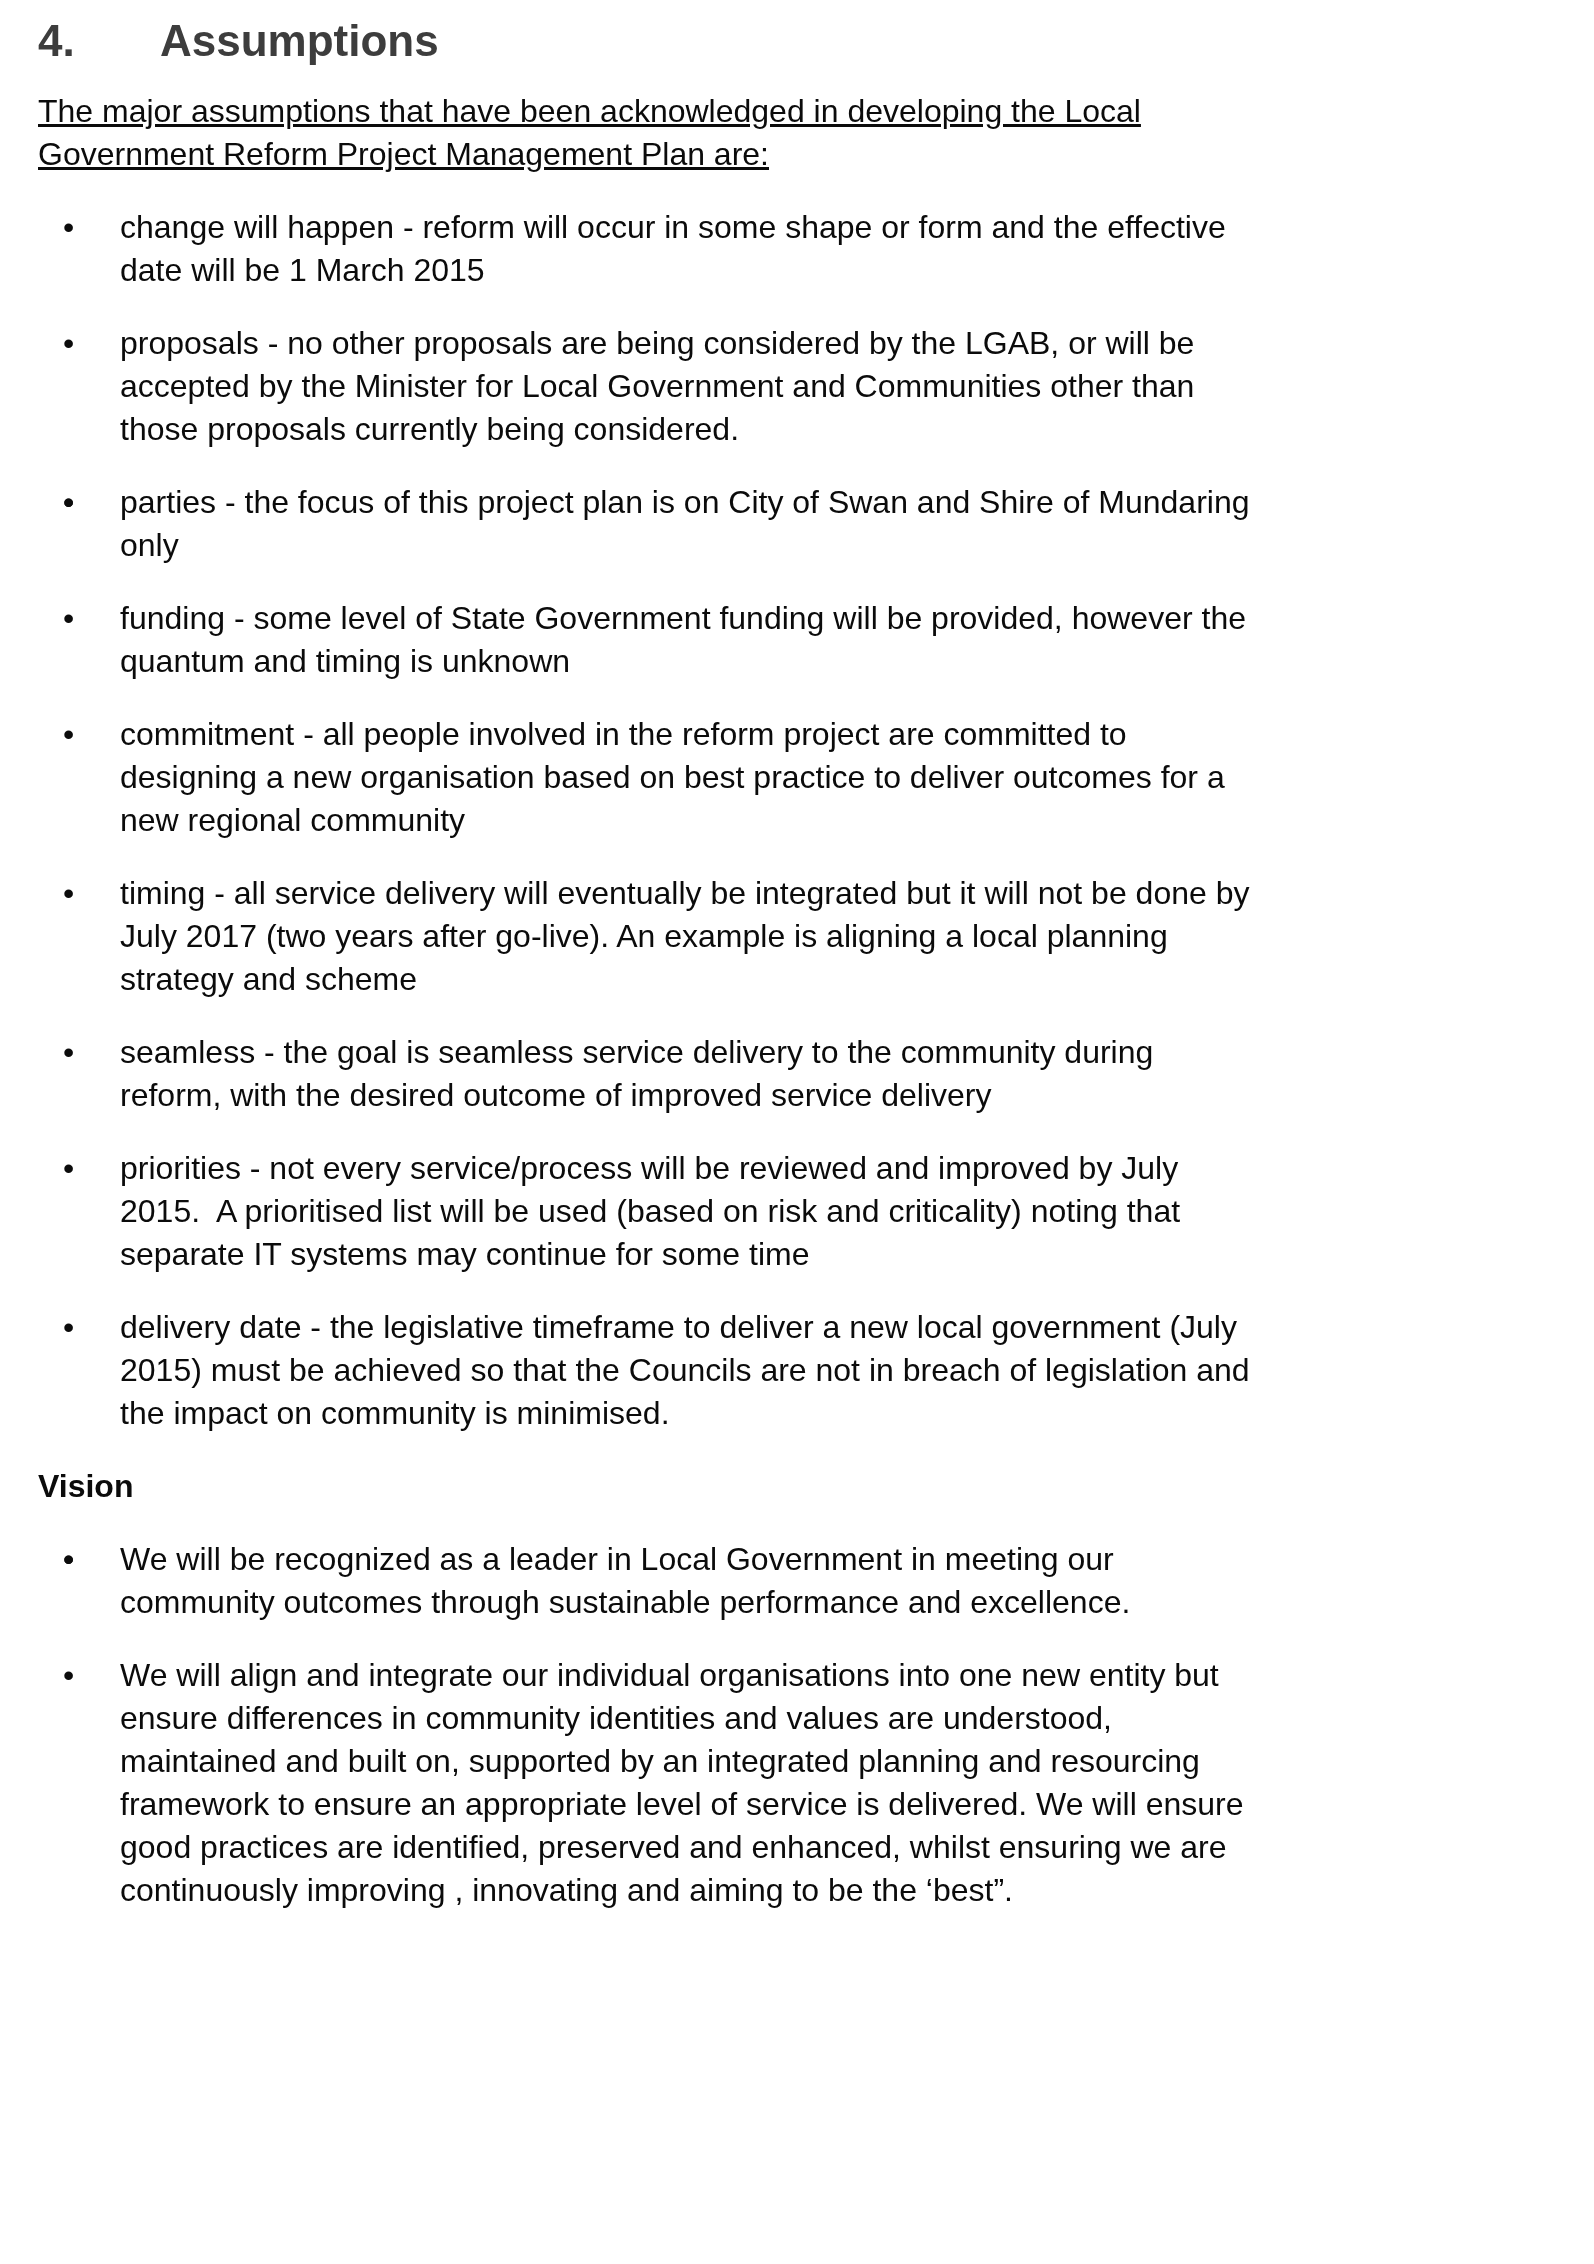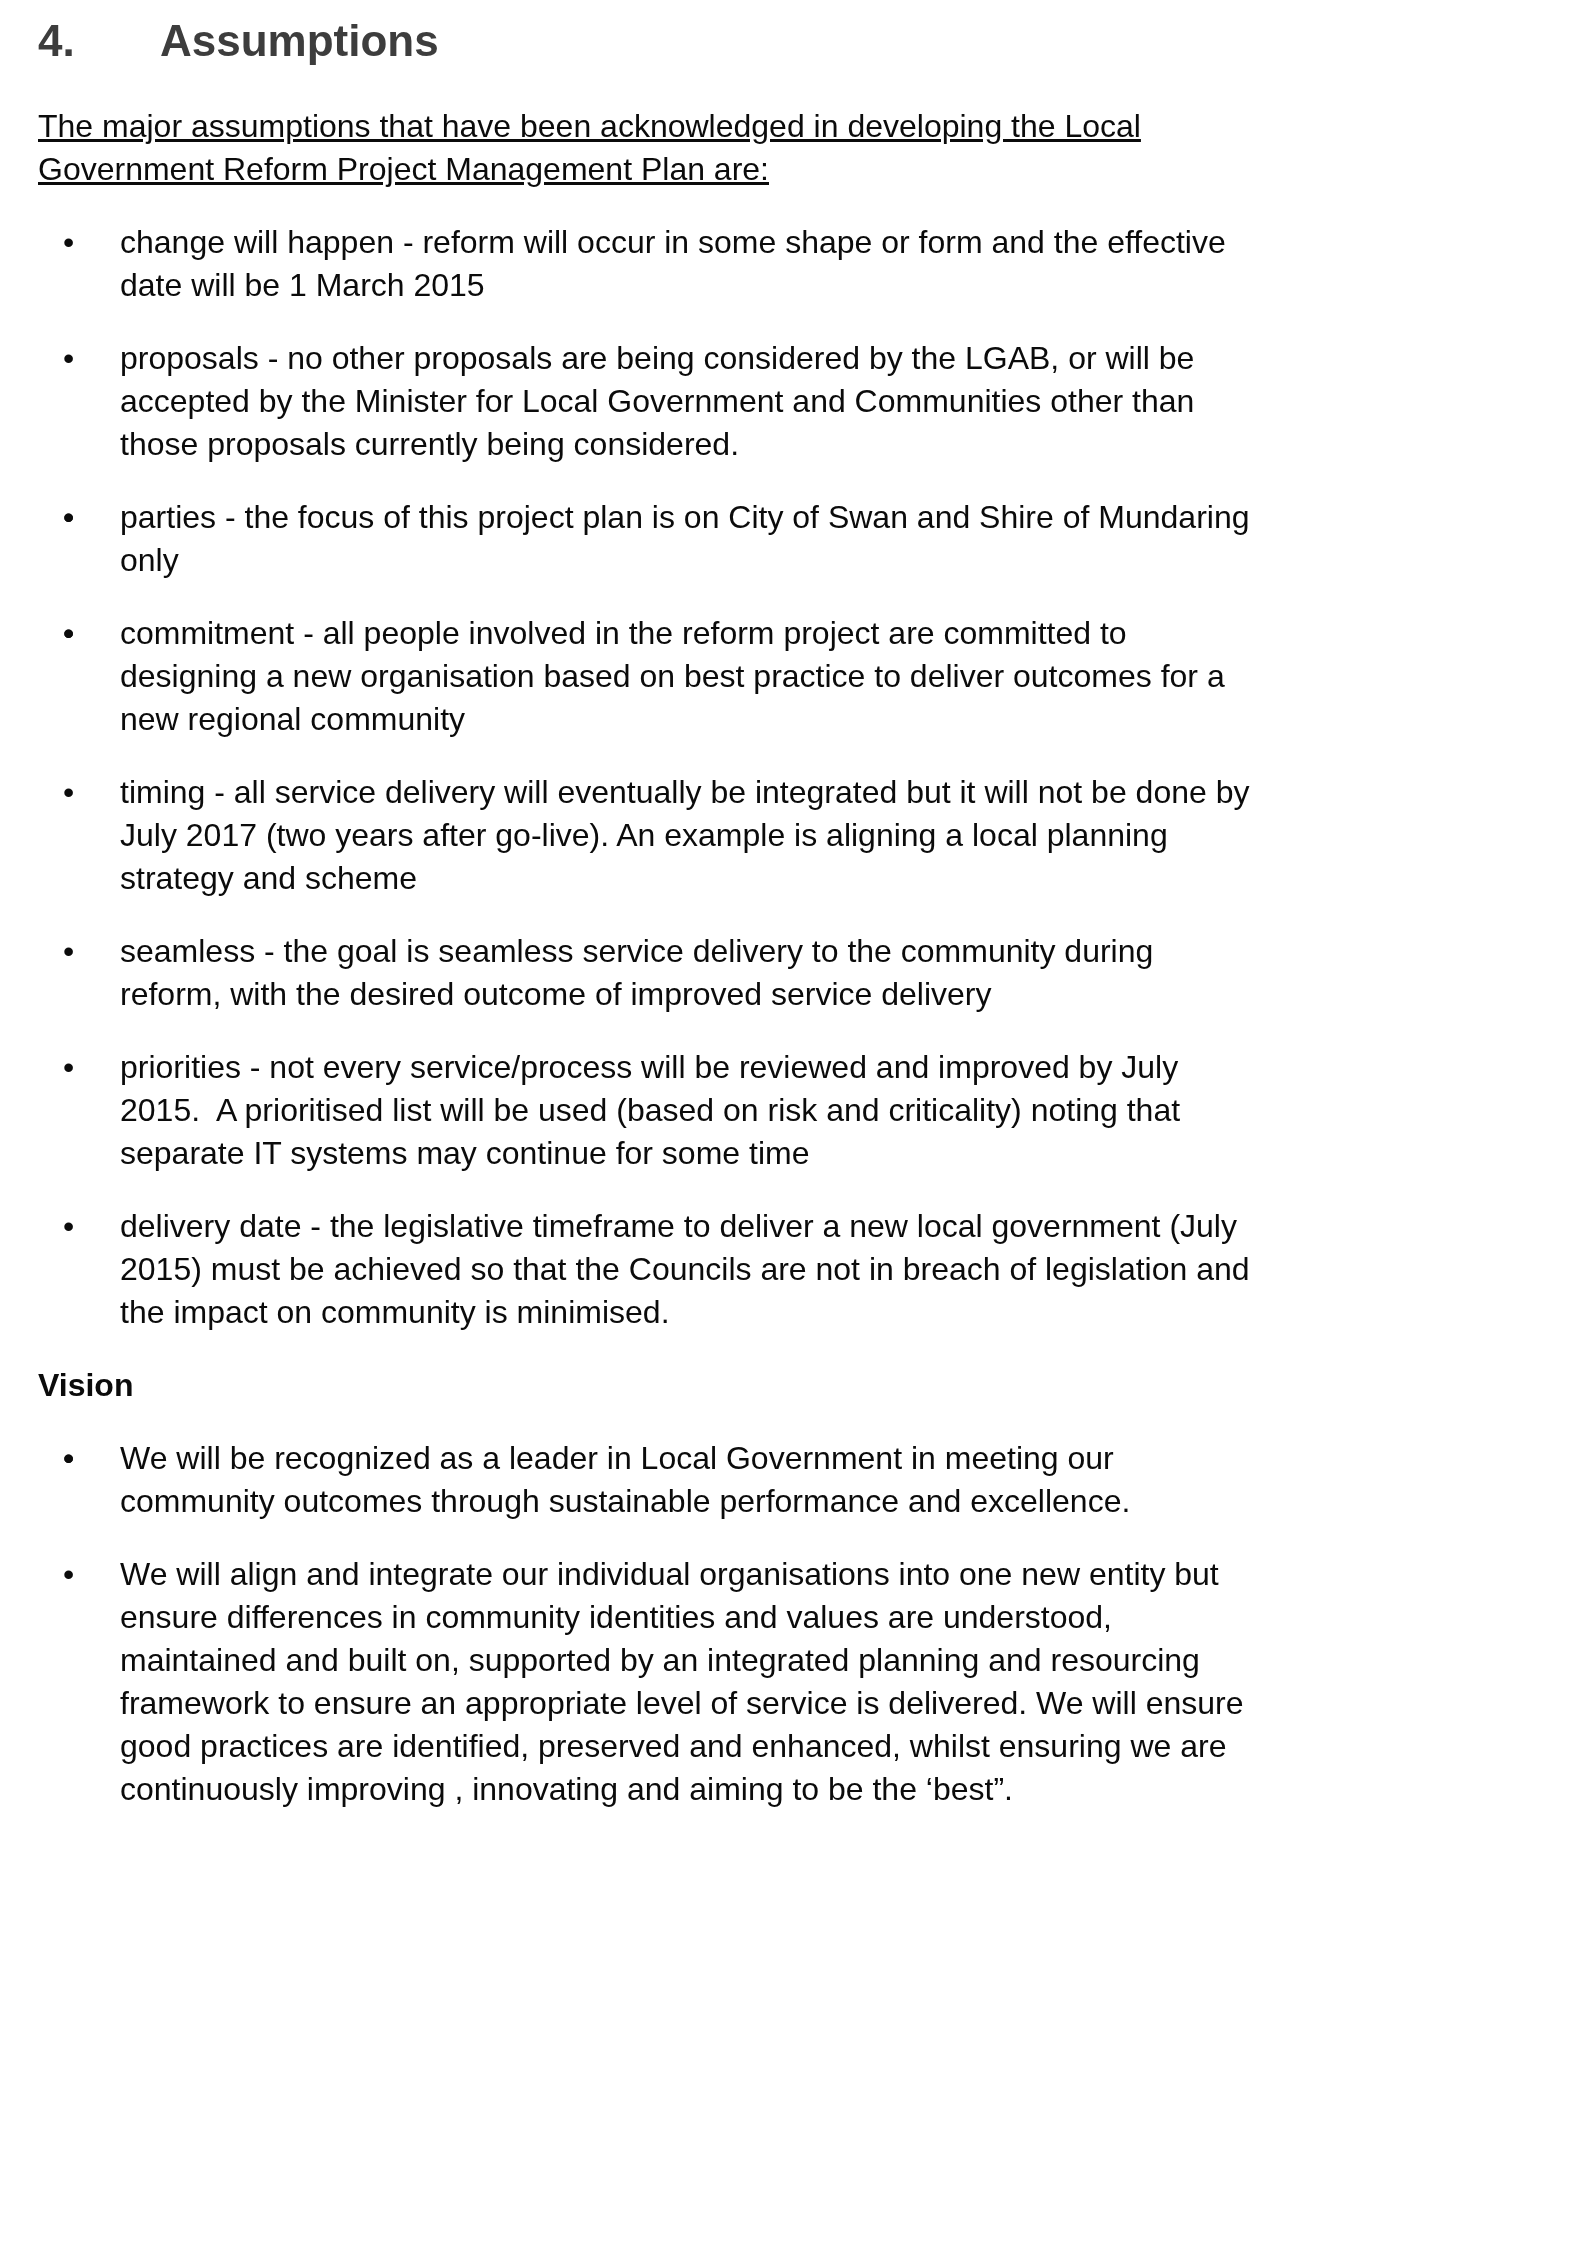--- a/index.html
+++ b/index.html
@@ -16,21 +16,21 @@
     font-family: "Liberation Sans", sans-serif;
     font-size: 32px;
     line-height: 43px;
     color: #0b0b0b;
   }
   .doc-heading {
     font-weight: bold;
     font-size: 44px;
     line-height: 50px;
     color: #3d3d3d;
-    margin: 0 0 39px 0;
+    margin: 0 0 24px 0;
   }
   .h-num {
     display: inline-block;
     width: 122px;
   }
   .para {
     margin: 0 0 30px 0;
     white-space: pre-wrap;
     text-decoration: underline;
   }
@@ -75,21 +75,22 @@
 
   <ul class="bullet-list">
     <li><span class="dot">•</span><span>change will happen - reform will occur in some shape or form and the effective
 date will be 1 March 2015</span></li>
     <li><span class="dot">•</span><span>proposals - no other proposals are being considered by the LGAB, or will be
 accepted by the Minister for Local Government and Communities other than
 those proposals currently being considered.</span></li>
     <li><span class="dot">•</span></li>
     <li><span class="dot">•</span><span>parties - the focus of this project plan is on City of Swan and Shire of Mundaring
 only</span></li>
-    <li><span class="dot">•</span></li>
+    <li><span class="dot">•</span><span>funding - some level of State Government funding will be provided, however the
+quantum and timing is unknown</span></li>
     <li><span class="dot">•</span><span>commitment - all people involved in the reform project are committed to
 designing a new organisation based on best practice to deliver outcomes for a
 new regional community</span></li>
     <li><span class="dot">•</span><span>timing - all service delivery will eventually be integrated but it will not be done by
 July 2017 (two years after go-live). An example is aligning a local planning
 strategy and scheme</span></li>
     <li><span class="dot">•</span><span>seamless - the goal is seamless service delivery to the community during
 reform, with the desired outcome of improved service delivery</span></li>
     <li><span class="dot">•</span><span>priorities - not every service/process will be reviewed and improved by July
 2015.  A prioritised list will be used (based on risk and criticality) noting that

